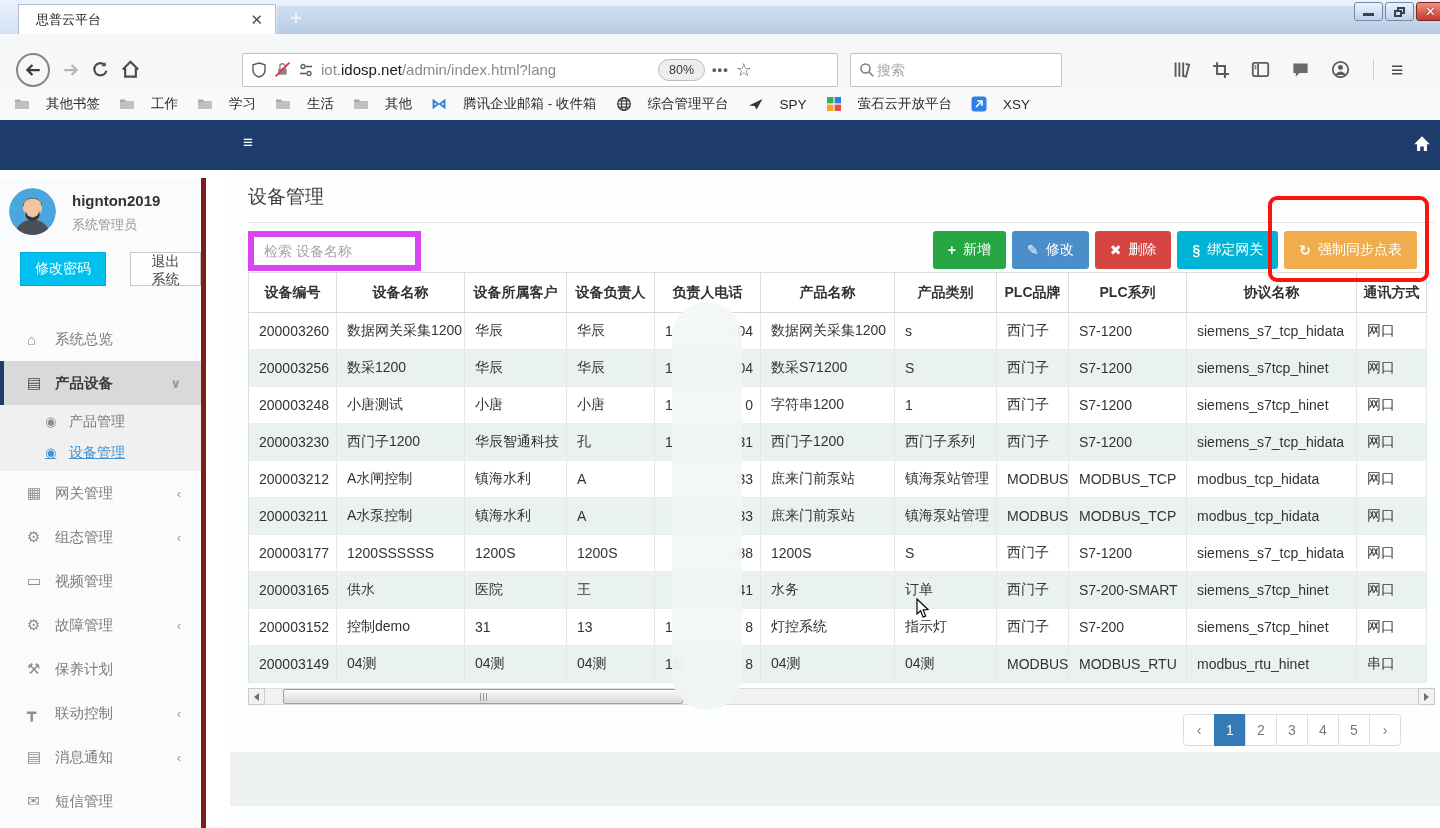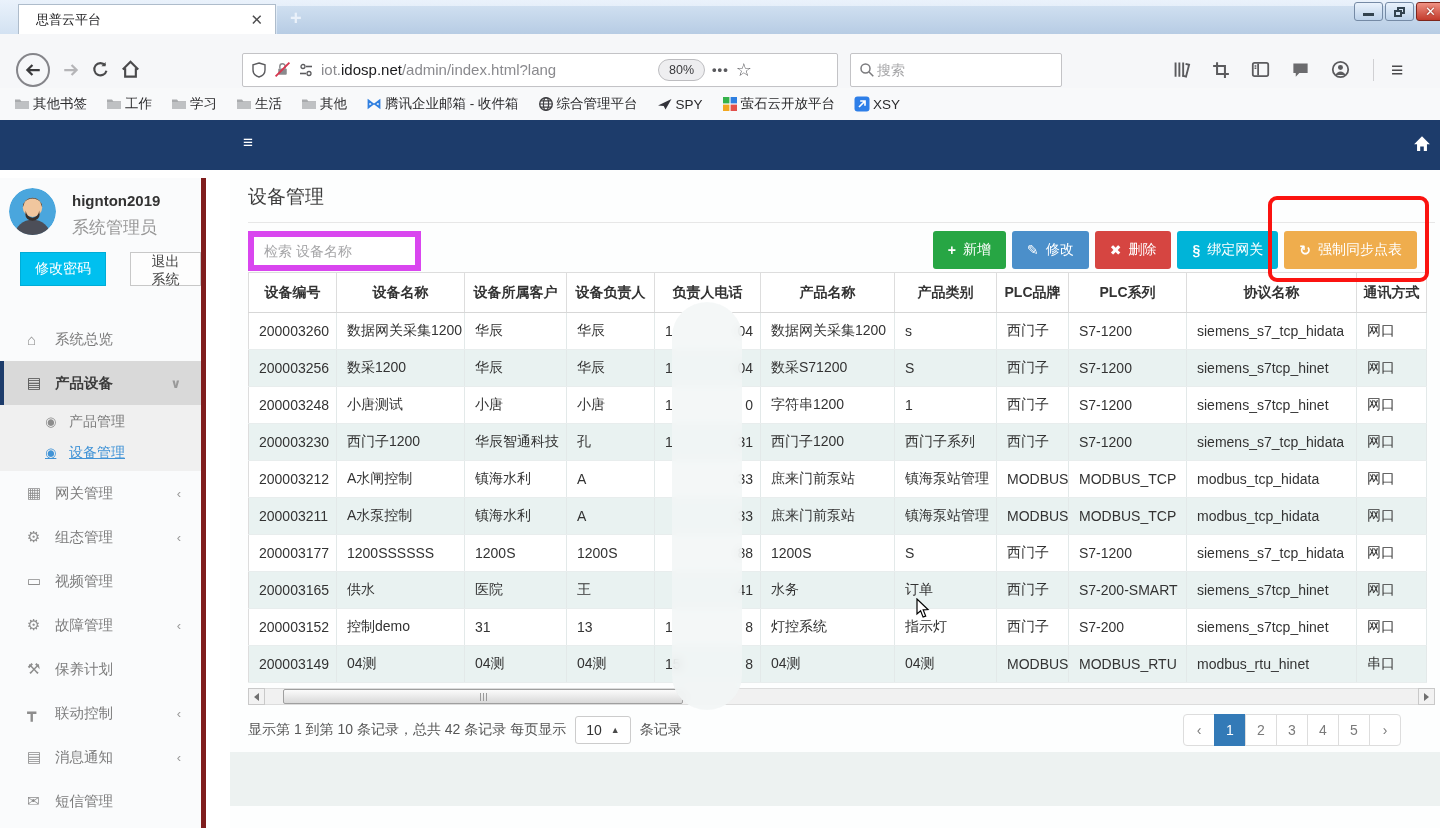--- a/index.html
+++ b/index.html
@@ -48,34 +48,34 @@
              display:flex;align-items:center;padding:0 8px;margin-left:12px;}
   .searchbox input{border:none;outline:none;font-size:14px;width:150px;
                    font-family:"Liberation Sans","DejaVu Sans",sans-serif;}
   .nav-right{display:flex;align-items:center;margin-left:104px;gap:9px;}
   .nav-sep{width:1px;height:22px;background:#d0d0d3;margin:0 8px;}
   .hamb{font-size:21px;color:#4a4a4c;margin-right:6px;}
 
   
   .bookmarks{position:absolute;left:0;top:88px;width:100%;height:32px;background:#f8f9fa;
              display:flex;align-items:center;padding-left:14px;gap:19px;}
-  .bm{display:flex;align-items:center;gap:3px;font-size:13.5px;color:#2a2a2c;}
+  .bm{display:flex;align-items:center;gap:16px;font-size:13.5px;color:#2a2a2c;}
 
   
   .appbar{position:absolute;left:0;top:120px;width:100%;height:50px;background:#1d3c6b;}
   .appbar .menu-toggle{position:absolute;left:243px;top:13px;color:#fff;font-size:17px;font-weight:bold;}
   .appbar .home-ic{position:absolute;right:18px;top:15px;}
 
   
   .sidebar{position:absolute;left:0;top:178px;width:206px;bottom:0;background:#fafbfc;
            border-right:5px solid #7f1d1d;}
   .profile{position:relative;height:100px;}
   .avatar{position:absolute;left:9px;top:10px;width:47px;height:47px;border-radius:50%;overflow:hidden;}
   .p-name{position:absolute;left:72px;top:14px;font-size:15px;font-weight:bold;color:#333;}
-  .p-role{position:absolute;left:72px;top:38px;font-size:17px;color:#979797;}
+  .p-role{position:absolute;left:72px;top:38px;font-size:13px;color:#979797;}
   .btn-pass{position:absolute;left:20px;top:74px;height:34px;padding:0 14px;background:#00c0ef;
             border:1px solid #00acd6;color:#fff;font-size:14px;}
   .btn-logout{position:absolute;left:130px;top:74px;height:34px;padding:0 14px;background:#fdfdfd;
               border:1px solid #c8c8c8;color:#444;font-size:14px;}
   .side-menu{position:absolute;left:0;top:139px;right:0;}
   .menu-item{height:44px;display:flex;align-items:center;padding-left:27px;color:#7c7c7c;
              font-size:14.5px;position:relative;}
   .menu-item .mi-ic{width:28px;font-size:15px;color:#8d8d8d;}
   .menu-item.active{background:#d9d9d9;border-left:4px solid #1d3c6b;padding-left:23px;
                     color:#3c3c3c;font-weight:bold;}
@@ -660,28 +660,20 @@
             <i></i>
             <i></i>
           </span>
       </span>
       <span class="hs-arrow right">
           <i class="tri-r"></i>
         </span>
     </div>
 
     <div class="tfooter">
-      <div class="summary">
-        <span>显示第 1 到第 10 条记录，总共 42 条记录 每页显示</span>
-        <span class="pagesize">
-          <span>10</span>
-          <span class="caret-up">▲</span>
-        </span>
-        <span>条记录</span>
-      </div>
       <div class="pager">
           <span class="pg">‹</span>
           <span class="pg active">1</span>
           <span class="pg">2</span>
           <span class="pg">3</span>
           <span class="pg">4</span>
           <span class="pg">5</span>
           <span class="pg">›</span>
         </div>
     </div>

